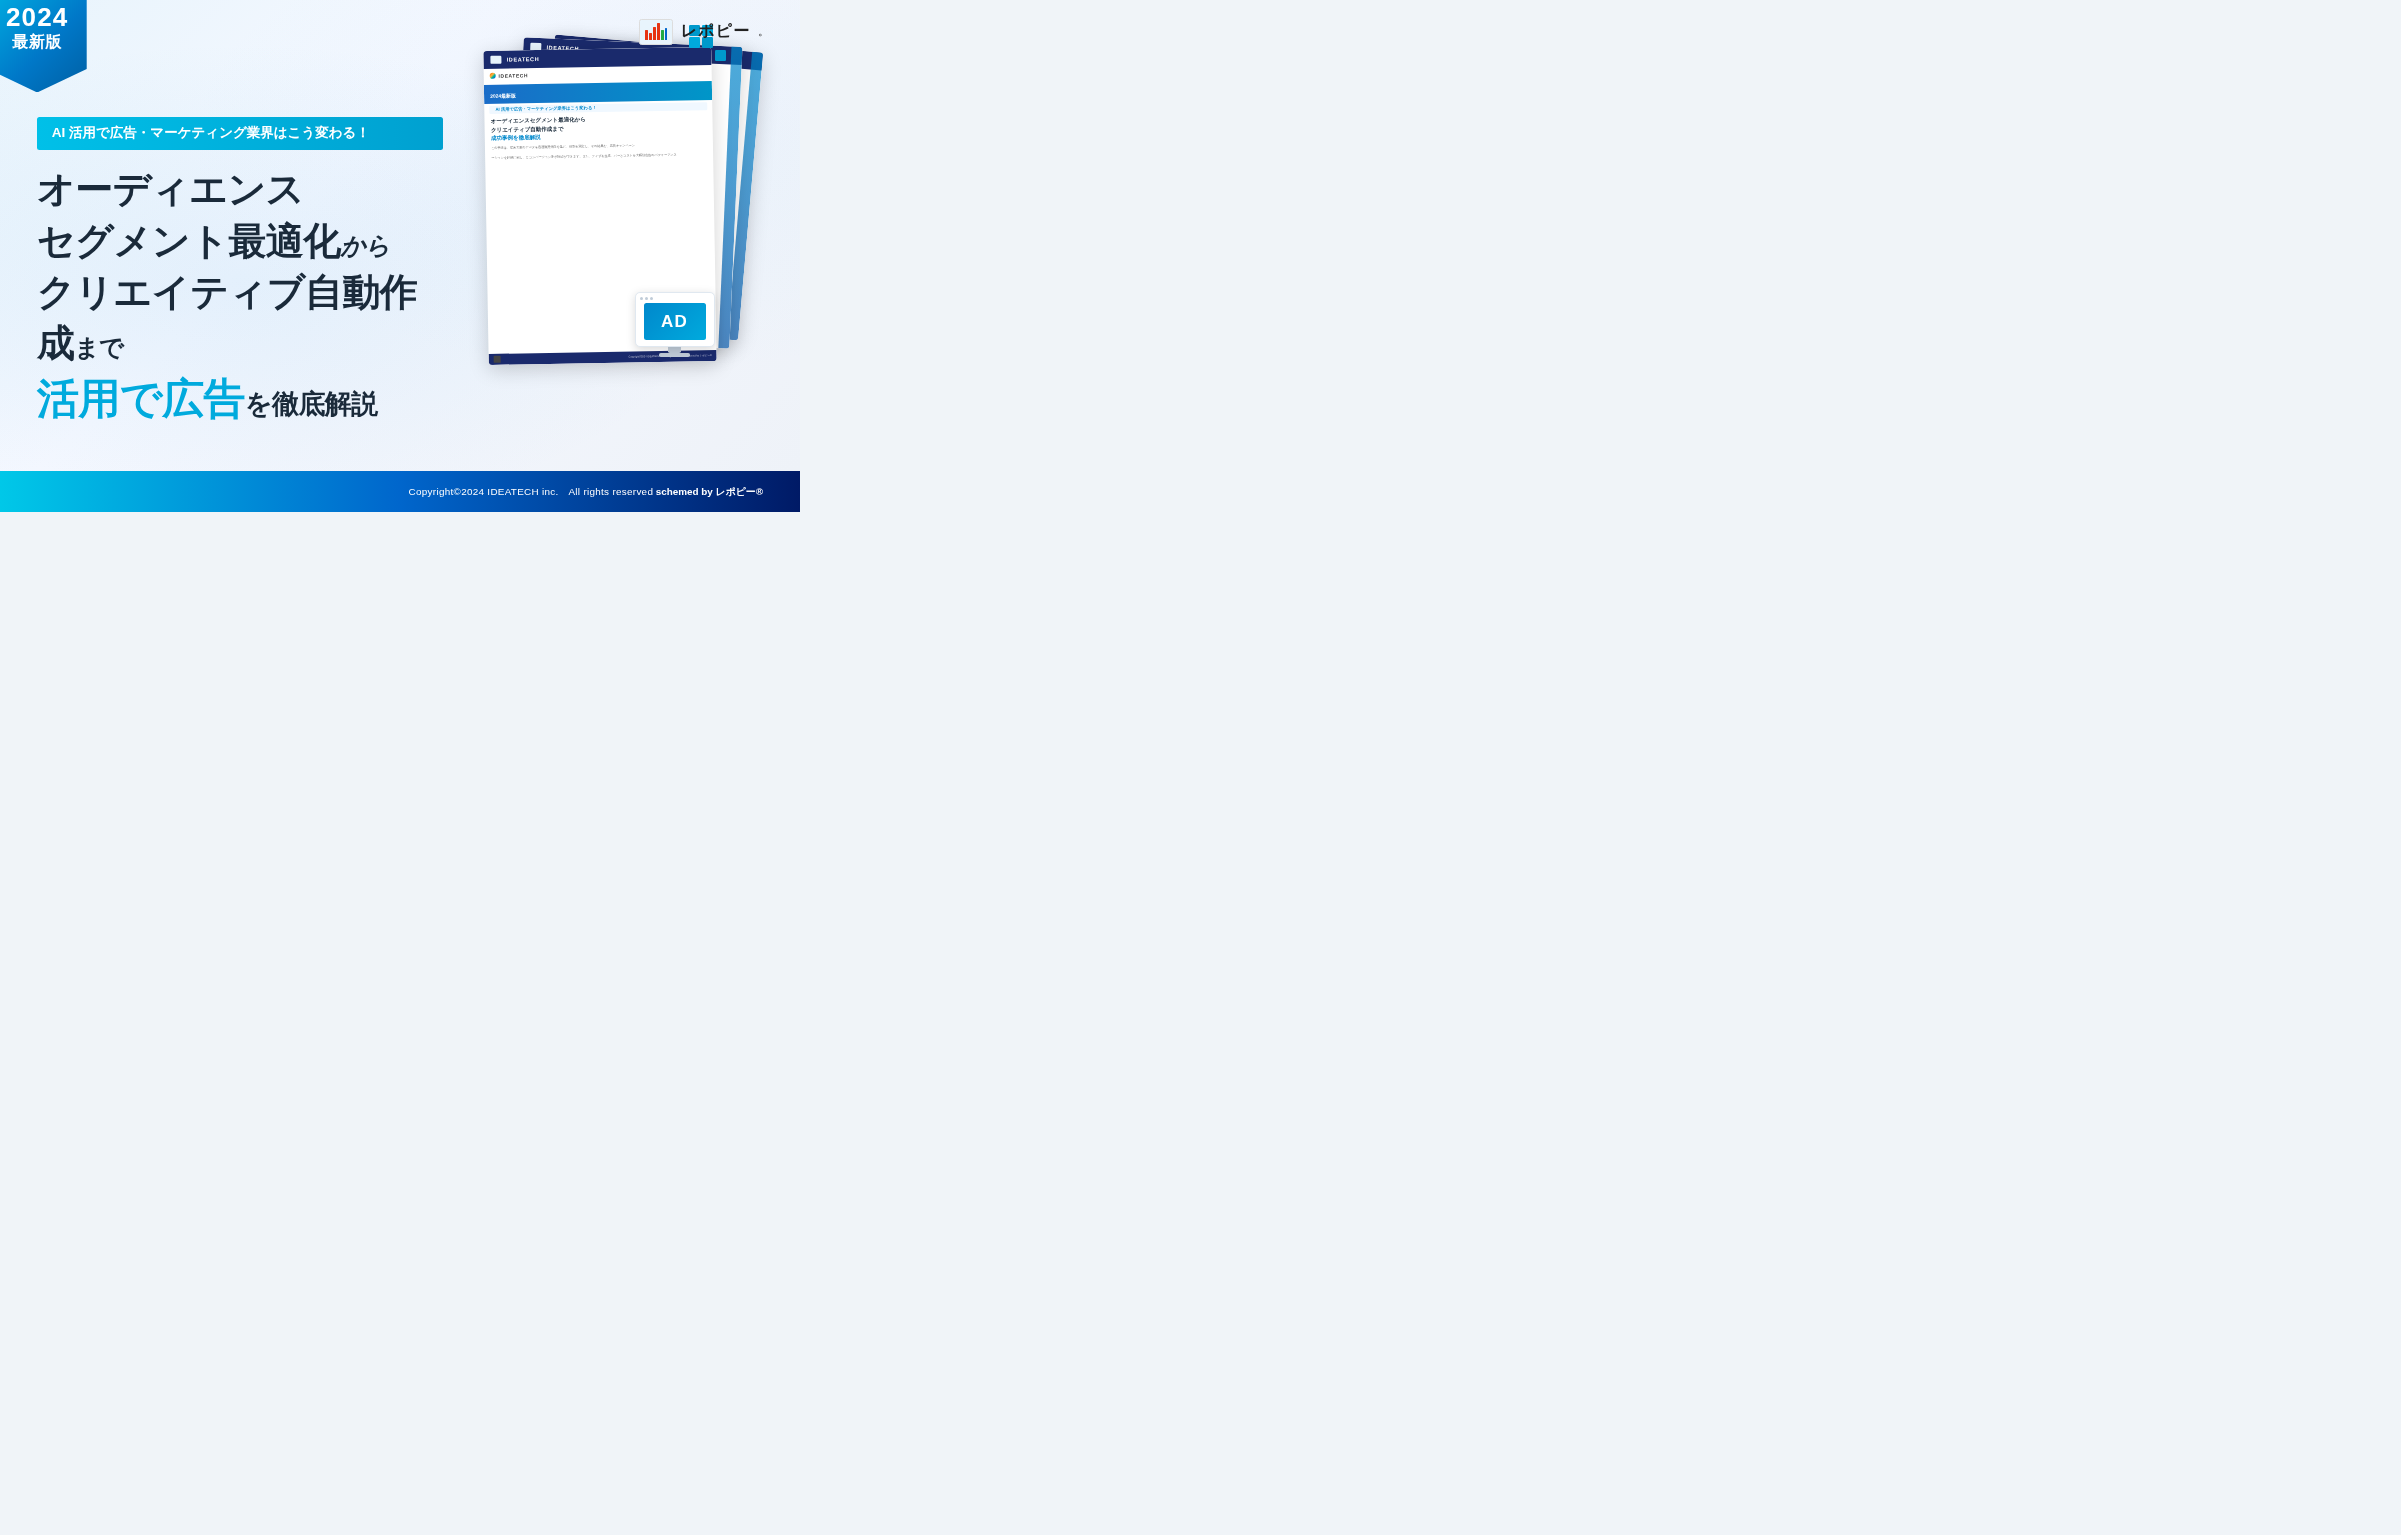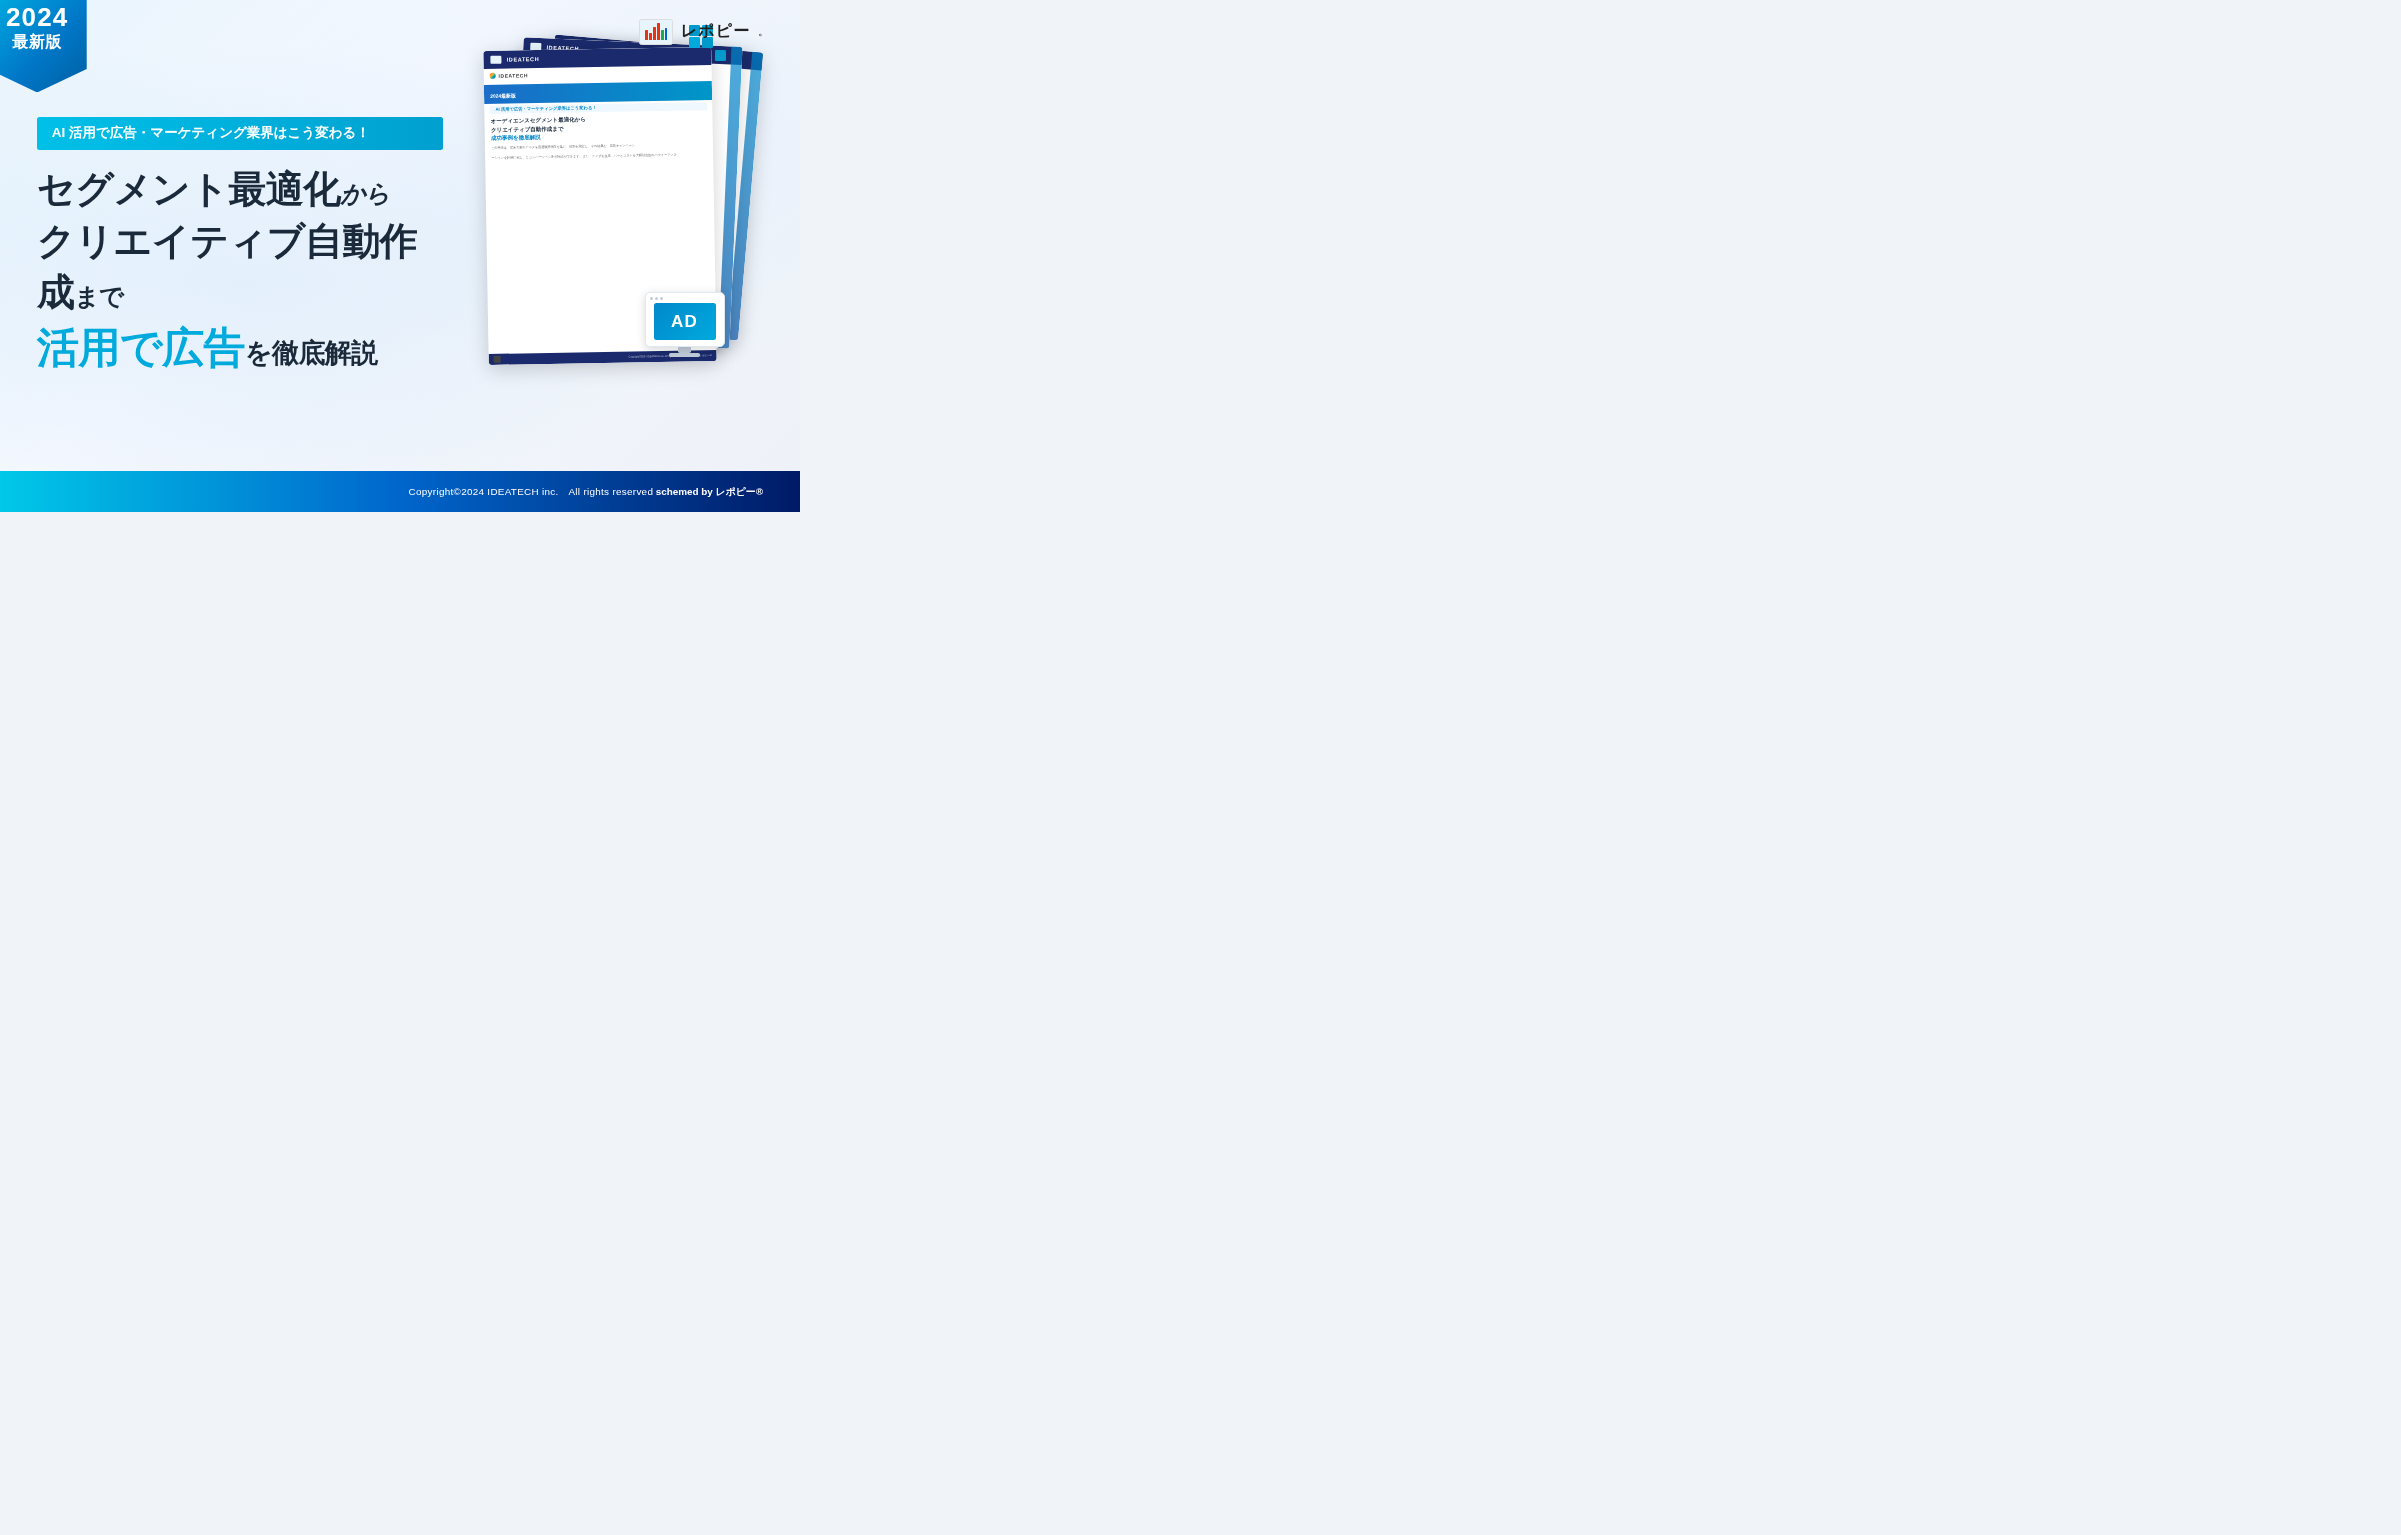--- a/index.html
+++ b/index.html
@@ -296,21 +296,21 @@
       font-size: 3.1px;
       color: #666;
       padding: 1.2px 6.2px;
       line-height: 1.8;
     }
 
     
     .ad-monitor {
       position: absolute;
       bottom: 37px;
-      right: 8px;
+      right: 18px;
       z-index: 5;
     }
 
     .monitor-frame {
       width: 80px;
       height: 55px;
       background: white;
       border: 1.8px solid #e0e8f0;
       border-radius: 4.9px;
       display: flex;
@@ -436,20 +436,21 @@
       </div>
       <span class="logo-name">レポピー</span>
       <span style="font-size:11px;color:#333;">。</span>
     </div>
 
     <div class="left-col">
 
       <div class="subtitle-banner">AI 活用で広告・マーケティング業界はこう変わる！</div>
 
       <div class="headline">
+        <div>オーディエンス</div>
         <div>
           <span style="font-weight:900;margin-top:24px;">セグメント最適化</span><span style="font-size:24.6px;font-weight:700;font-style:italic;">から</span>
         </div>
         <div>
           <span style="font-weight:900;">クリエイティブ自動作成</span><span style="font-size:24.6px;font-weight:700;">まで</span>
         </div>
       </div>
 
       <div class="headline-blue">
         <span>活用で広告</span><span style="font-size:27px;color:#1a2a3a;font-weight:700;">を徹底解説</span>

